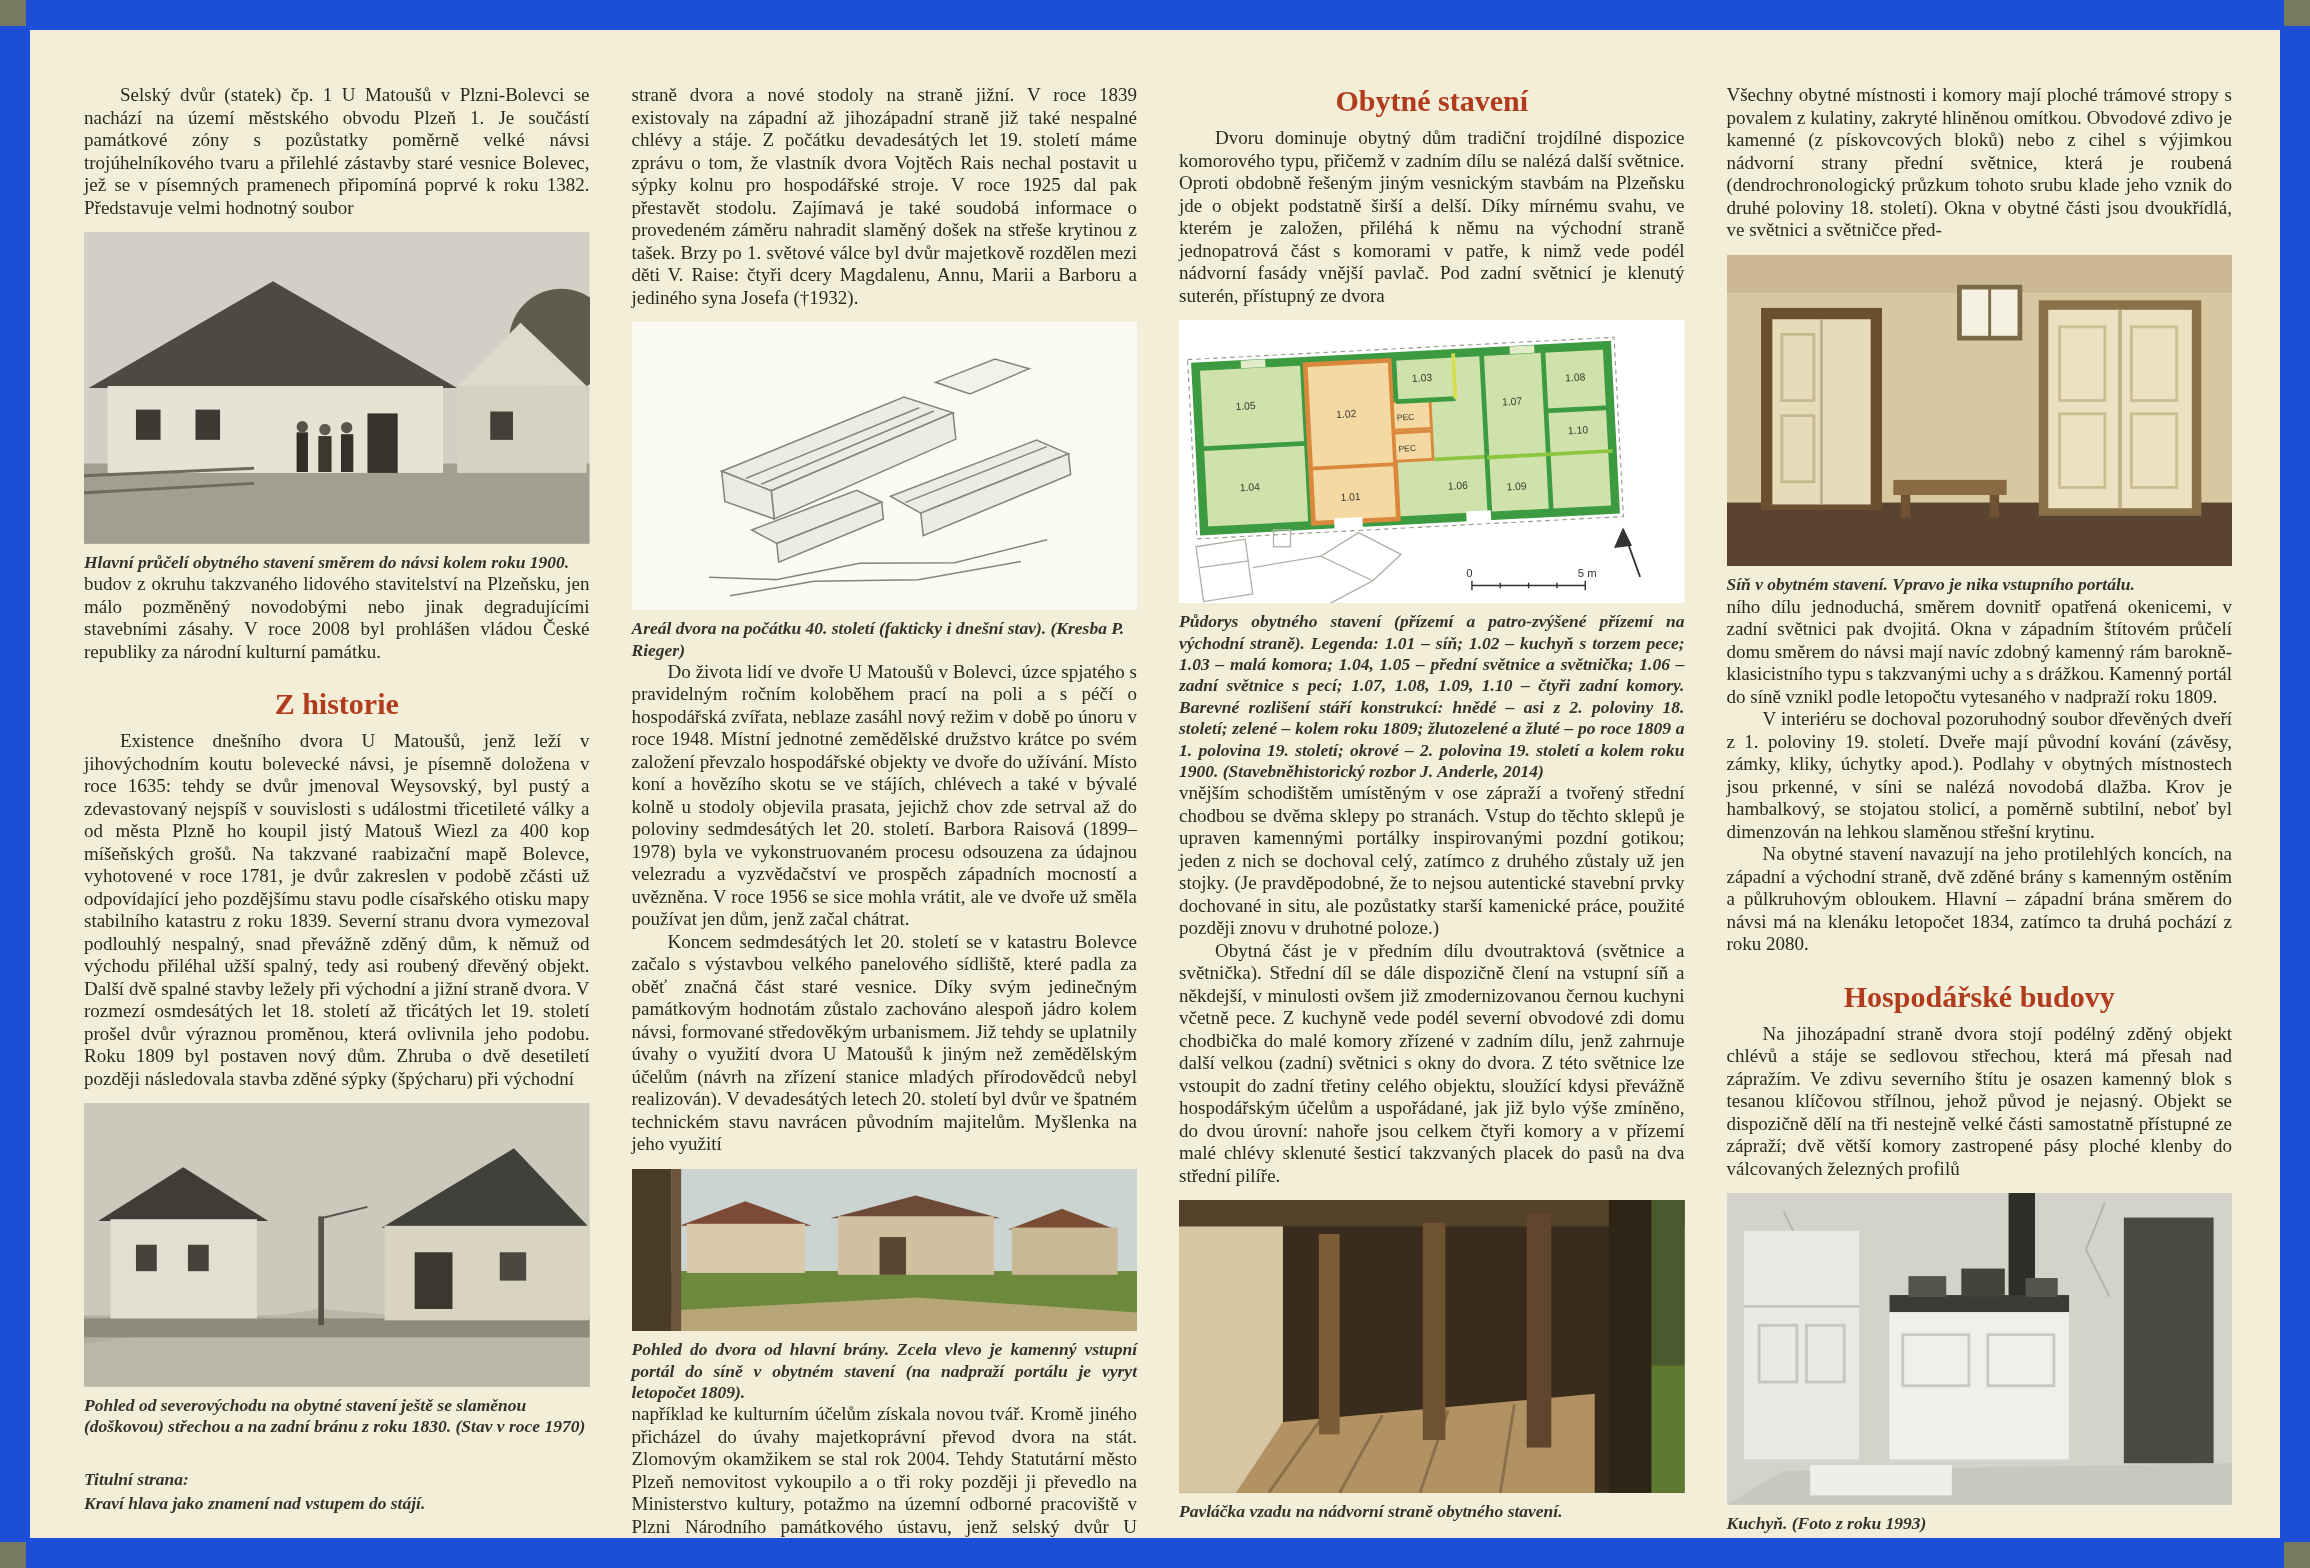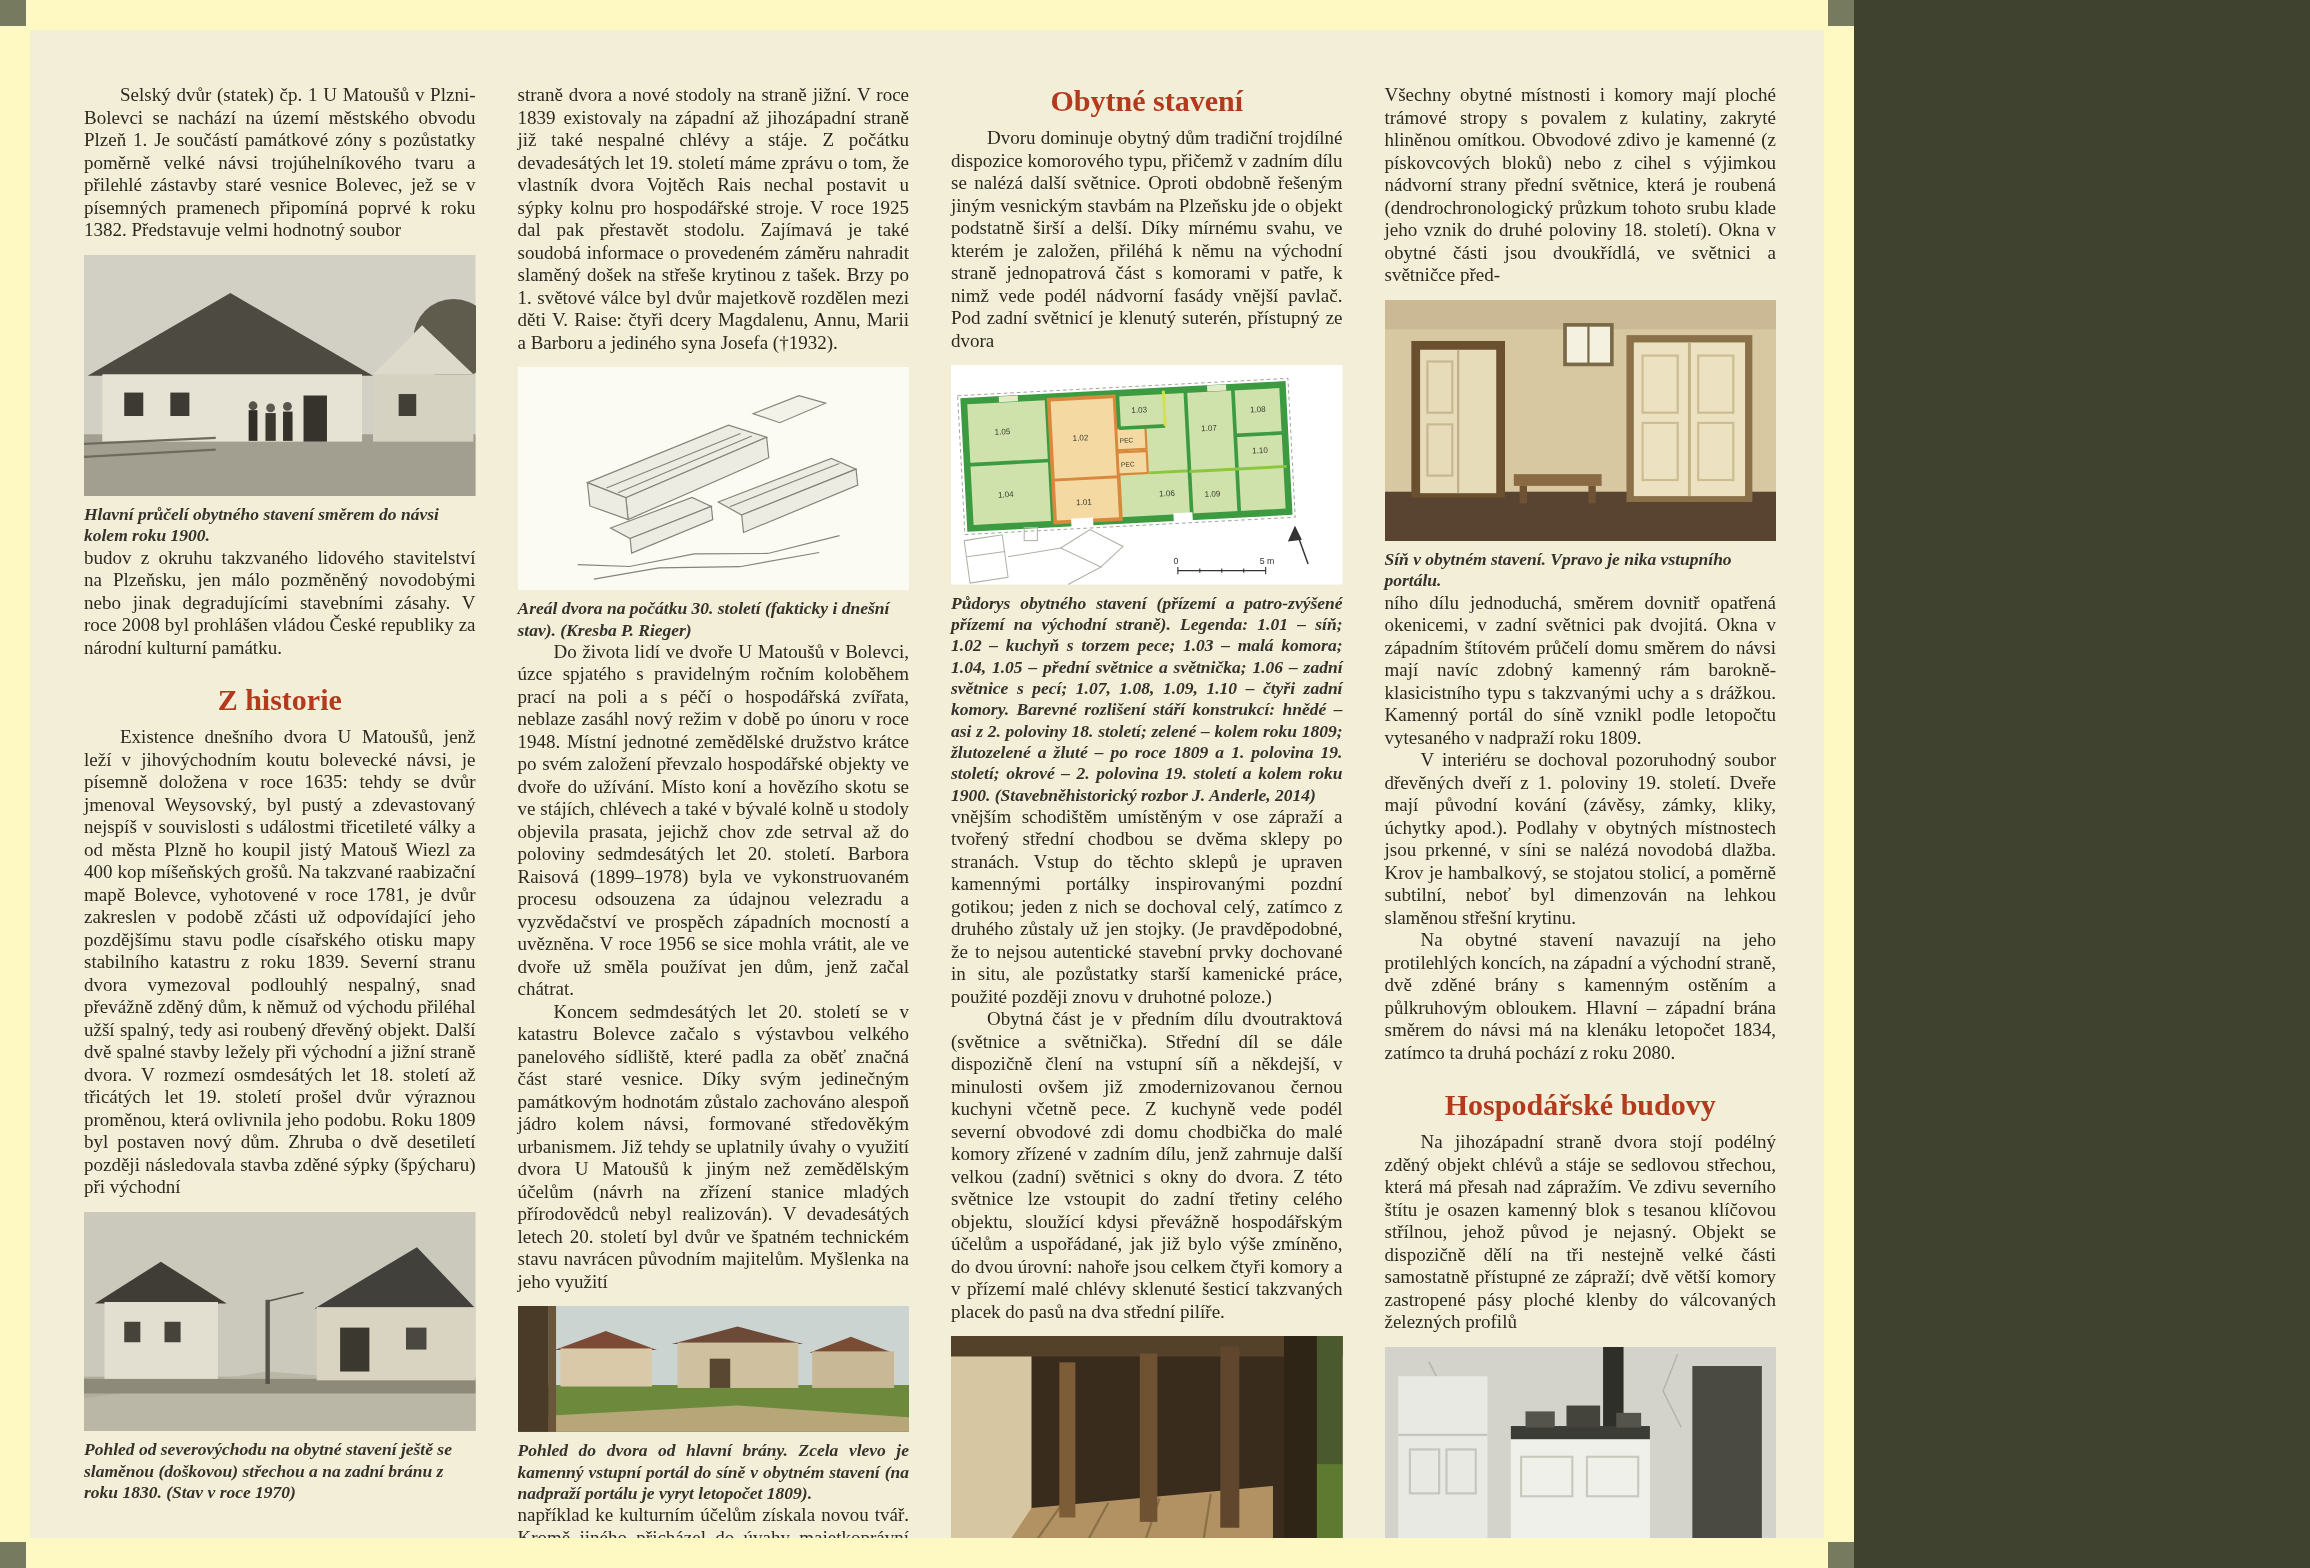--- a/index.html
+++ b/index.html
@@ -1,16 +1,16 @@
 <!DOCTYPE html>
 <html lang="cs"><head>
 <meta charset="utf-8">
 <style>
   html,body{margin:0;padding:0;background:#3e422f;}
-  .sheet{position:relative;width:1854px;height:1568px;background:#fef9c3;overflow:hidden;
+  .sheet{position:relative;width:2310px;height:1568px;background:#1d4ed8;overflow:hidden;
          font-family:"Liberation Serif","DejaVu Serif",serif;}
   .corner{position:absolute;width:26px;height:26px;background:#767b60;}
   .c-tl{left:0;top:0}.c-tr{right:0;top:0}.c-bl{left:0;bottom:0}.c-br{right:0;bottom:0}
   .paper{position:absolute;left:30px;top:30px;right:30px;bottom:30px;background:#f2eed8;overflow:hidden;}
   .content{display:flex;gap:42px;box-sizing:border-box;height:100%;padding:54px 48px 0 54px;}
   .col{flex:1;min-width:0;}
   p.body{margin:0;font-size:19px;line-height:1.185;color:#2c2a20;text-align:justify;}
   .indent{text-indent:36px;}
   .cont{text-indent:0;}
   h2.sec{margin:24px 0 10px 0;font-size:30px;line-height:1.1;font-weight:bold;color:#b23b1e;text-align:center;}
@@ -107,21 +107,21 @@
               <polygon points="120,205 235,175 260,190 145,222"></polygon>
               <polygon points="145,222 260,190 260,208 145,242"></polygon>
               <polygon points="330,70 395,52 430,66 365,86" fill="#f3f2e8"></polygon>
               <line x1="120" y1="150" x2="310" y2="95"></line>
               <line x1="135" y1="158" x2="325" y2="100"></line>
               <line x1="285" y1="193" x2="440" y2="150"></line>
               <polyline points="70,250 140,260 230,252 330,262 430,248" fill="none"></polyline>
               <polyline points="90,272 180,266 290,276 400,268" fill="none"></polyline>
             </g>
           </svg>
-          <figcaption class="caption left">Areál dvora na počátku 30. století (fakticky i dnešní stav). (Kresba P. Rieger)</figcaption>
+          <figcaption class="caption left">Areál dvora na počátku 40. století (fakticky i dnešní stav). (Kresba P. Rieger)</figcaption>
         </figure>
 
         <p class="body indent gap-top">Do života lidí ve dvoře U Matoušů v Bolevci, úzce spjatého s pravidelným ročním koloběhem prací na poli a s péčí o hospodářská zvířata, neblaze zasáhl nový režim v době po únoru v roce 1948. Místní jednotné zemědělské družstvo krátce po svém založení převzalo hospodářské objekty ve dvoře do užívání. Místo koní a hovězího skotu se ve stájích, chlévech a také v bývalé kolně u stodoly objevila prasata, jejichž chov zde setrval až do poloviny sedmdesátých let 20. století. Barbora Raisová (1899–1978) byla ve vykonstruovaném procesu odsouzena za údajnou velezradu a vyzvědačství ve prospěch západních mocností a uvězněna. V roce 1956 se sice mohla vrátit, ale ve dvoře už směla používat jen dům, jenž začal chátrat.</p>
         <p class="body indent">Koncem sedmdesátých let 20. století se v katastru Bolevce začalo s výstavbou velkého panelového sídliště, které padla za oběť značná část staré vesnice. Díky svým jedinečným památkovým hodnotám zůstalo zachováno alespoň jádro kolem návsi, formované středověkým urbanismem. Již tehdy se uplatnily úvahy o využití dvora U Matoušů k jiným než zemědělským účelům (návrh na zřízení stanice mladých přírodovědců nebyl realizován). V devadesátých letech 20. století byl dvůr ve špatném technickém stavu navrácen původním majitelům. Myšlenka na jeho využití</p>
 
         <figure class="fig">
           <svg viewBox="0 0 535 172" aria-hidden="true">
             <rect x="0" y="0" width="535" height="172" fill="#ccd4d2"></rect>
             <rect x="0" y="108" width="535" height="64" fill="#6d8a3c"></rect>
             <polygon points="0,172 535,172 535,152 300,136 0,152" fill="#b7a678"></polygon>

